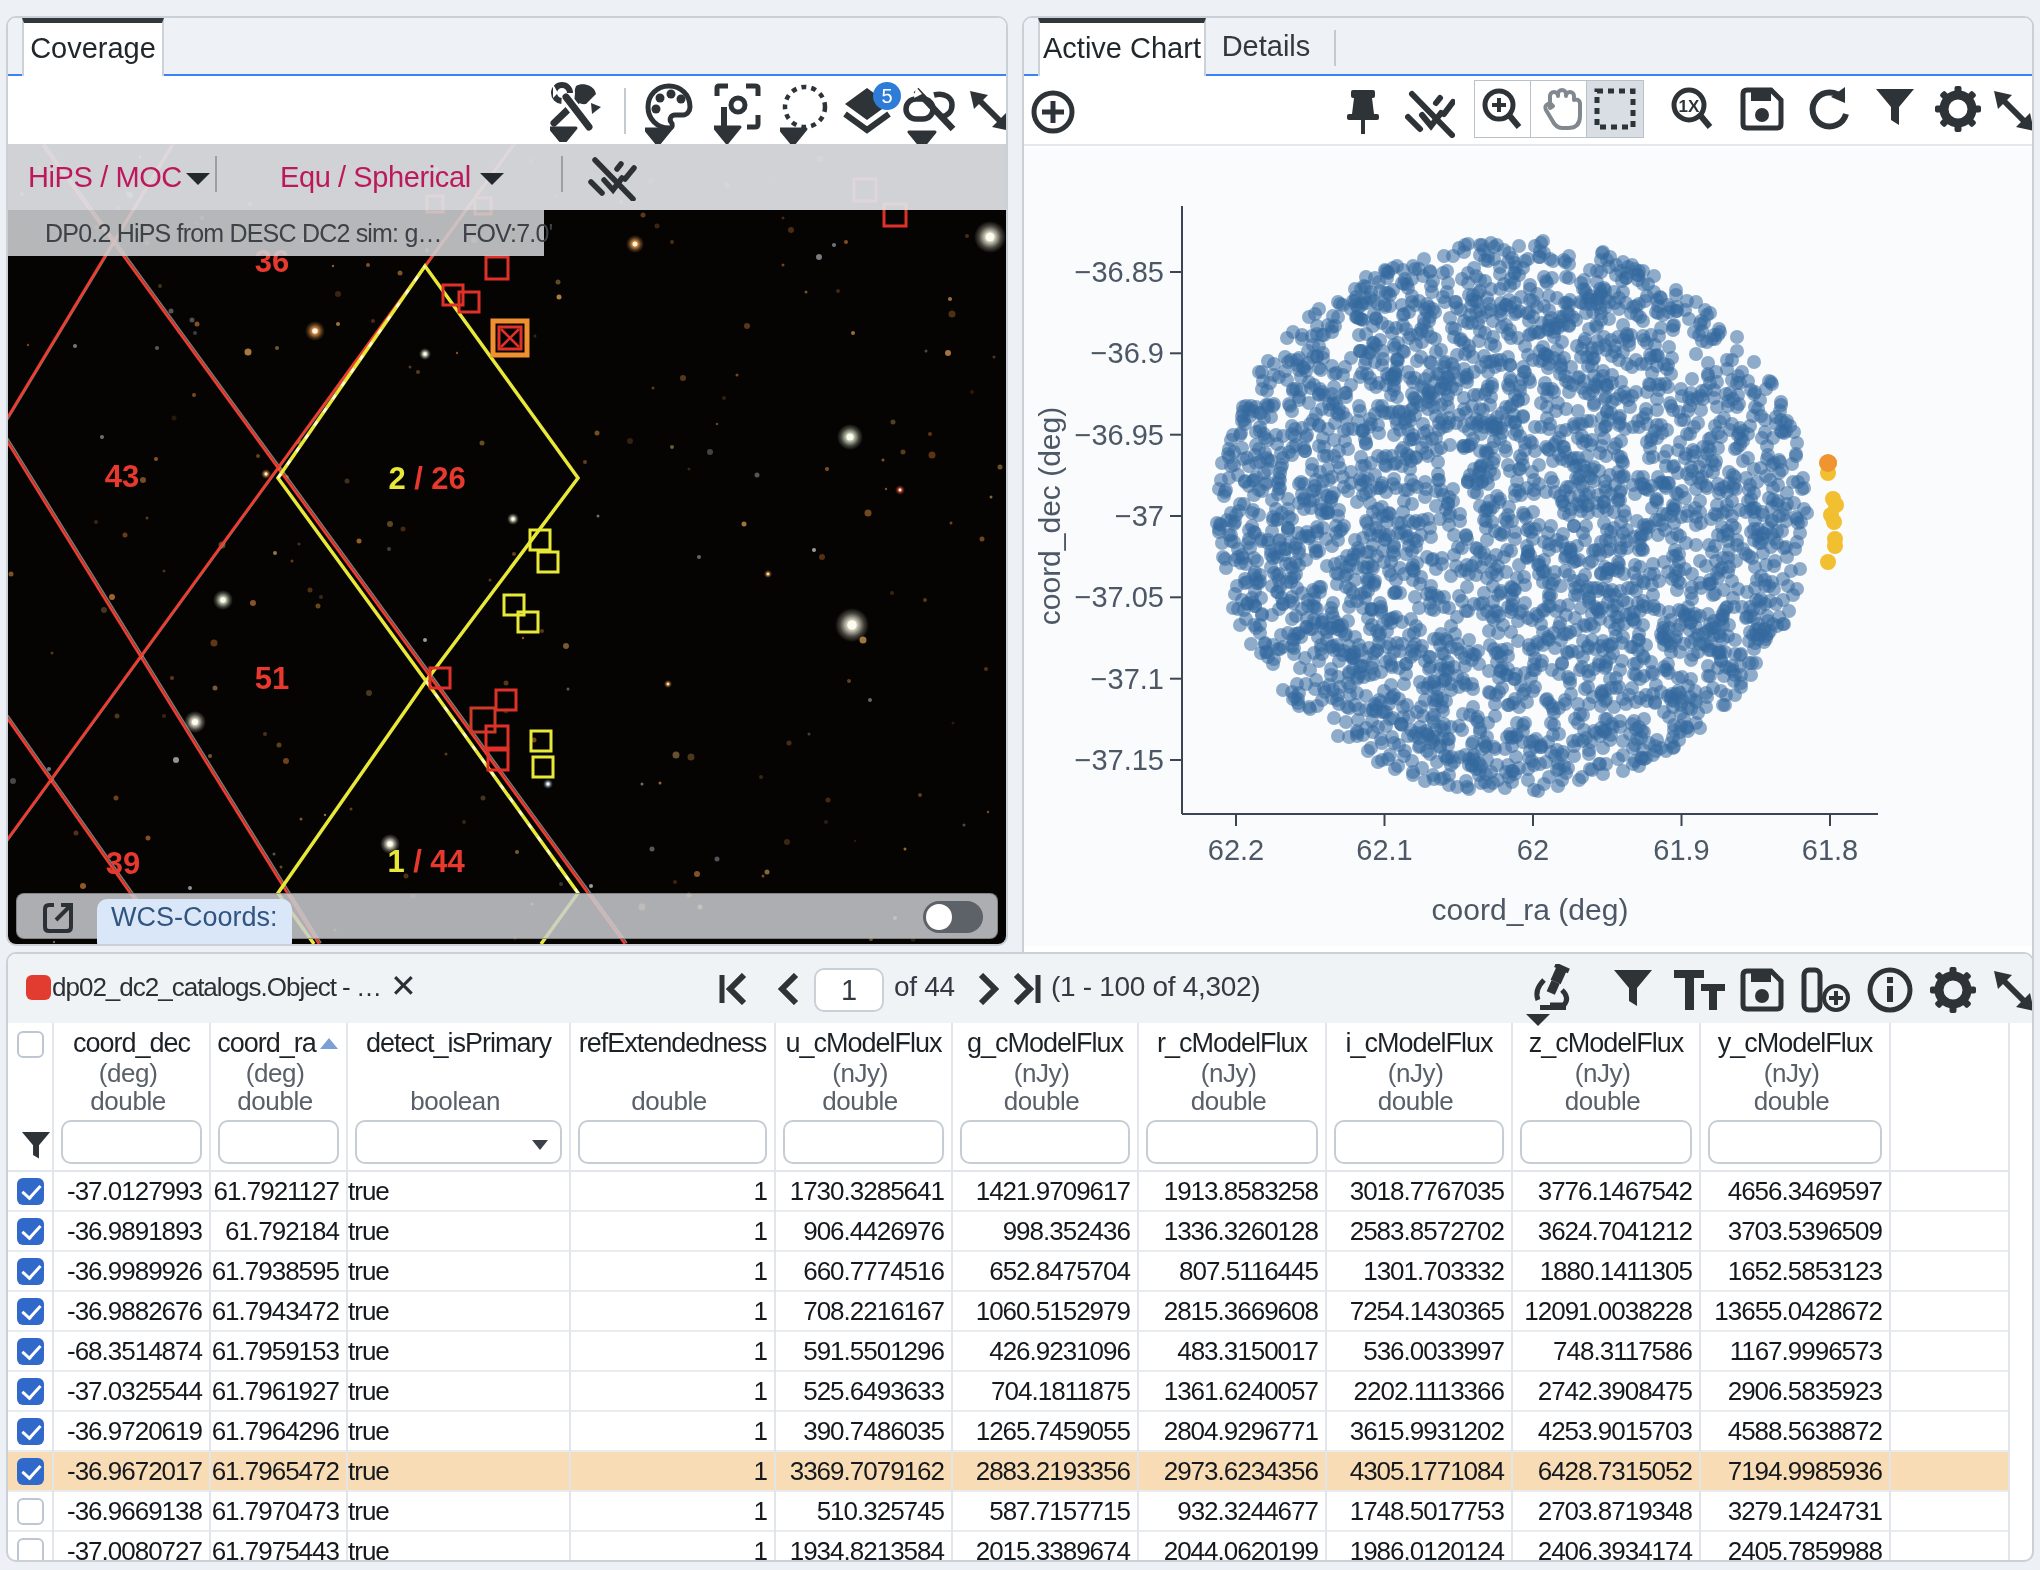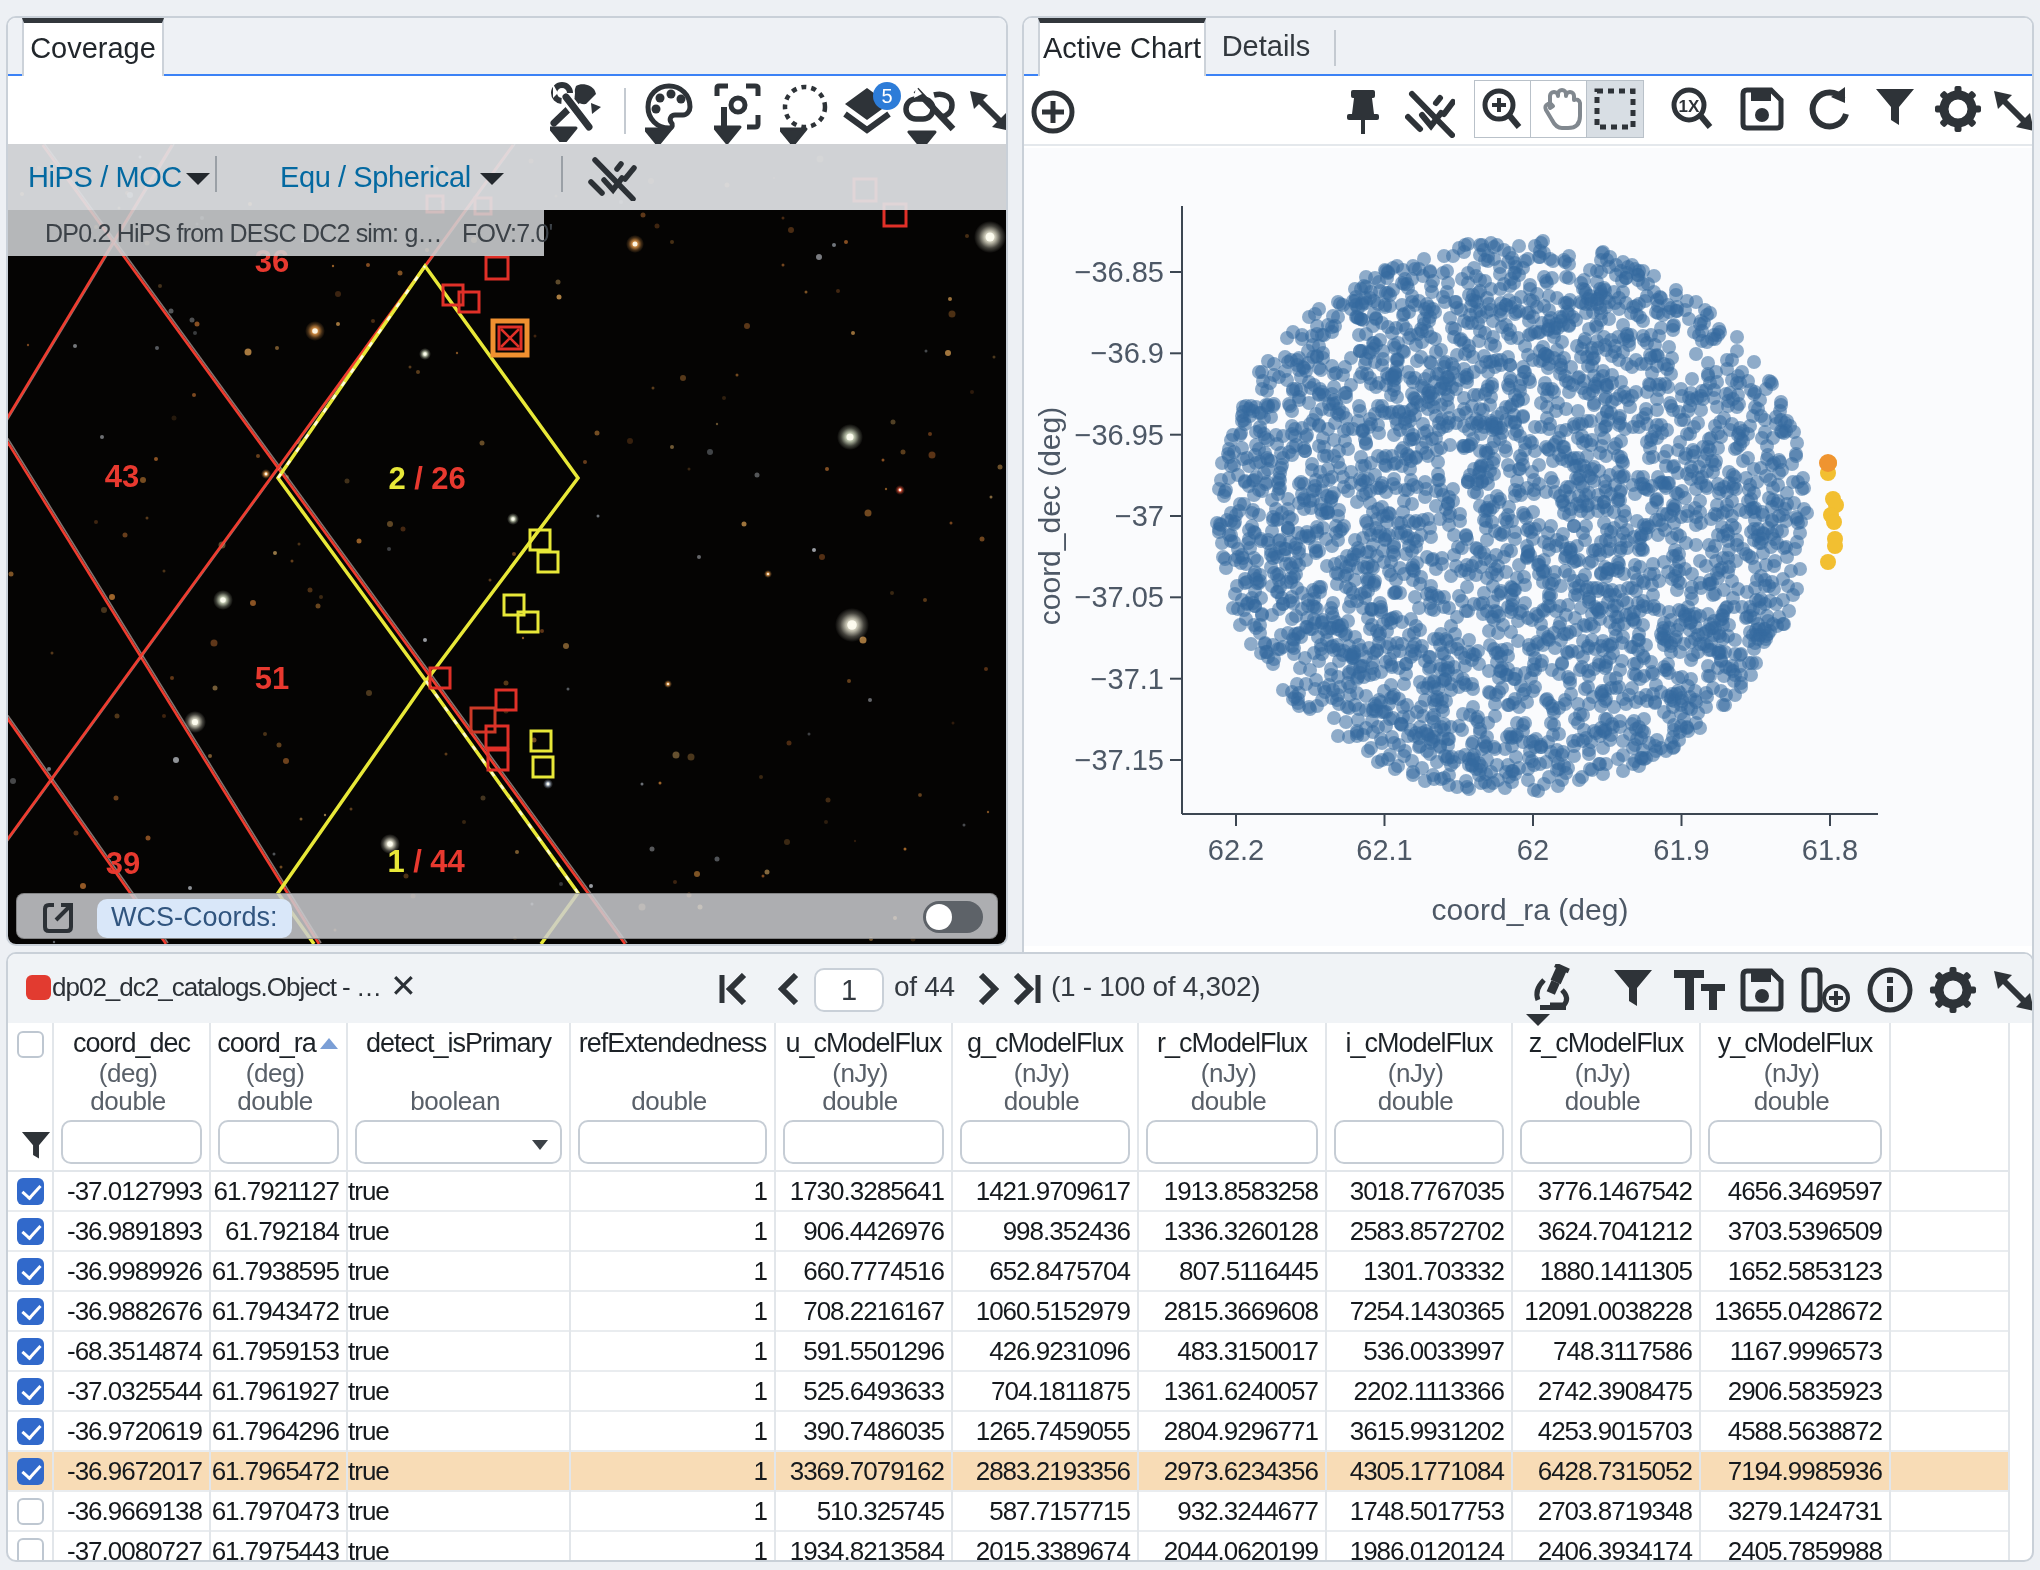--- a/index.html
+++ b/index.html
@@ -12,27 +12,27 @@
 .tabstrip { position:absolute; left:0; top:0; right:0; height:58px; background:#eef1f5; border-bottom:2px solid #3b82f6; }
 .tab { position:absolute; top:0; height:58px; background:#fff; border-left:2px solid #ccd2d9; border-right:2px solid #ccd2d9; border-top:5px solid #32373c; font-size:29px; color:#22272c; text-align:center; line-height:50px; z-index:3; }
 .tabtxt { position:absolute; top:0; height:58px; font-size:29px; color:#32383e; text-align:center; line-height:56px; }
 .tdiv { position:absolute; top:12px; width:2px; height:36px; background:#c4cad1; }
 .toolbar { position:absolute; left:0; top:58px; right:0; height:70px; background:#fff; border-bottom:2px solid #e4e8ec; }
 .ic { position:absolute; }
 svg text { font-family:"Liberation Sans", sans-serif; }
 
 #imgarea { position:absolute; left:0; top:126px; right:0; bottom:0; background:#050403; overflow:hidden; }
 #hipsbar { position:absolute; left:0; top:0; right:0; height:66px; background:rgba(224,226,229,0.93); }
-#hipsbar .lbl { position:absolute; top:0; height:66px; line-height:66px; font-size:29px; letter-spacing:-0.4px; color:#0369a1; }
+#hipsbar .lbl { position:absolute; top:0; height:66px; line-height:66px; font-size:29px; letter-spacing:-0.4px; color:#be185d; }
 #dpchip { position:absolute; left:0; top:66px; width:536px; height:46px; background:rgba(206,208,211,0.88); font-size:25px; letter-spacing:-0.8px; color:#101315; line-height:46px; }
 #dpchip .t1 { position:absolute; left:13px; top:0; width:404px; overflow:hidden; white-space:nowrap; text-overflow:ellipsis; }
 #dpchip .t2 { position:absolute; left:430px; top:0; color:#3c4248; }
 #dpchip span { color:#3c4248; margin-left:24px; }
 #wcsbar { position:absolute; left:8px; right:8px; bottom:5px; height:46px; background:rgba(203,205,208,0.85); border:1px solid rgba(90,90,90,0.5); border-radius:8px; }
-#wcspill { position:absolute; left:80px; top:5px; height:39px; background:#d9e7f9; border-radius:10px; font-size:27px; color:#31557f; line-height:36px; padding:0 14px; }
+#wcspill { position:absolute; left:80px; top:5px; height:53px; background:#d9e7f9; border-radius:10px; font-size:27px; color:#31557f; line-height:36px; padding:0 14px; }
 #toggle { position:absolute; right:14px; top:7px; width:60px; height:32px; background:#5d6268; border-radius:16px; }
 #toggle i { position:absolute; left:3px; top:3px; width:26px; height:26px; background:#fff; border-radius:50%; }
 
 #titlebar { position:absolute; left:0; top:0; right:0; height:69px; background:#f0f3f6; }
 #ttl { position:absolute; left:44px; top:0; height:69px; line-height:66px; font-size:26px; letter-spacing:-1px; color:#2b3036; }
 #ttlx { position:absolute; left:382px; top:0; height:69px; line-height:64px; font-size:32px; color:#2b3036; }
 #redsq { position:absolute; left:18px; top:21px; width:25px; height:25px; background:#e23b30; border-radius:6px; }
 .pgt { position:absolute; top:0; height:69px; line-height:66px; font-size:28px; letter-spacing:-0.3px; color:#343a41; }
 #pginput { position:absolute; left:806px; top:14px; width:70px; height:44px; background:#fff; border:2px solid #c9d0d8; border-radius:10px; font-size:29px; color:#343a41; text-align:center; line-height:40px; }
 #grid { position:absolute; left:0; top:69px; }

